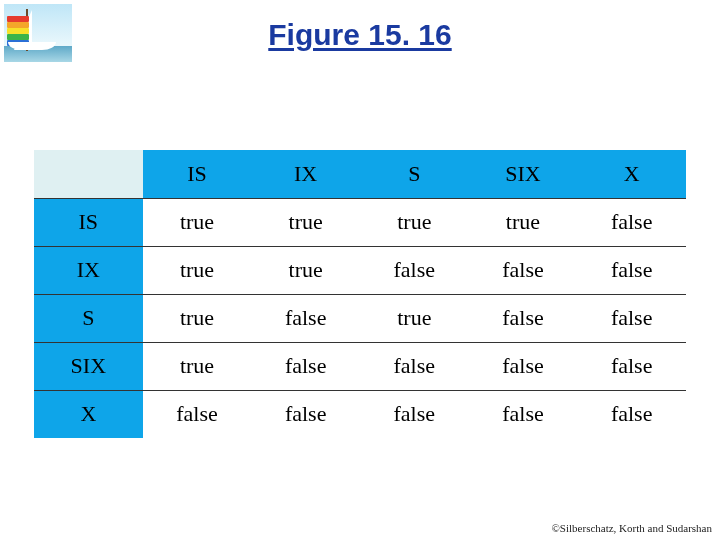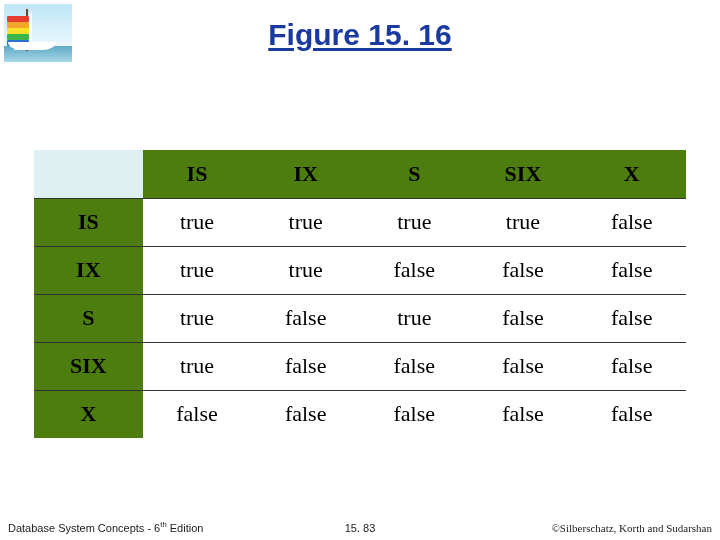--- a/index.html
+++ b/index.html
@@ -16,21 +16,21 @@
   .s4{ top:30px; background:#3bb44a; }
   .s5{ top:36px; background:#2a6fd6; }
   .logo-mast { position:absolute; left:22px; top:5px; width:2px; height:42px; background:#6a4a2a; }
   .logo-hull { position:absolute; left:4px; bottom:12px; width:48px; height:8px; background:#fff; border-top-left-radius:0; border-top-right-radius:0; border-bottom-left-radius:14px 8px; border-bottom-right-radius:14px 8px; }
   .title { position:absolute; top:18px; left:0; right:0; text-align:center; font-family: Arial, Helvetica, sans-serif; font-weight:bold; font-size:30px; color:#1a3aa0; text-decoration: underline; text-underline-offset: 3px; }
   .table-wrap { position:absolute; top:150px; left:34px; width:652px; }
   table { width:100%; border-collapse: collapse; table-layout: fixed; }
   td, th { font-family: "Book Antiqua", Palatino, "Palatino Linotype", Georgia, serif; font-size:22px; height:48px; text-align:center; vertical-align:middle; border-top:1px solid #333; border-bottom:1px solid #333; padding:0 4px; }
   tr:first-child td, tr:first-child th { border-top:none; }
   tr:last-child td { border-bottom:none; }
-  .hcell { background:#4d7c0f; font-weight:bold; }
+  .hcell { background:#0ea5e9; font-weight:normal; }
   .corner { background:#dff0f2; }
   .footer { position:absolute; left:8px; right:8px; bottom:6px; height:18px; font-size:11px; color:#222; }
   .footer .l { position:absolute; left:0; bottom:0; }
   .footer .c { position:absolute; left:0; right:0; bottom:0; text-align:center; }
   .footer .r { position:absolute; right:0; bottom:0;font-family:Liberation Serif, serif; }
   sup { font-size:0.7em; }
 </style>
 </head>
 <body>
 
@@ -99,17 +99,15 @@
         <td>false</td>
         <td>false</td>
         <td>false</td>
         <td>false</td>
       </tr>
     </tbody>
       </table>
   </div>
 
   <div class="footer">
-    <div class="l"><span>Database System Concepts - 6</span><sup>th</sup><span> Edition</span></div>
-    <div class="c">15. 83</div>
     <div class="r">©Silberschatz, Korth and Sudarshan</div>
   </div>
 </div>
 
 </body></html>

